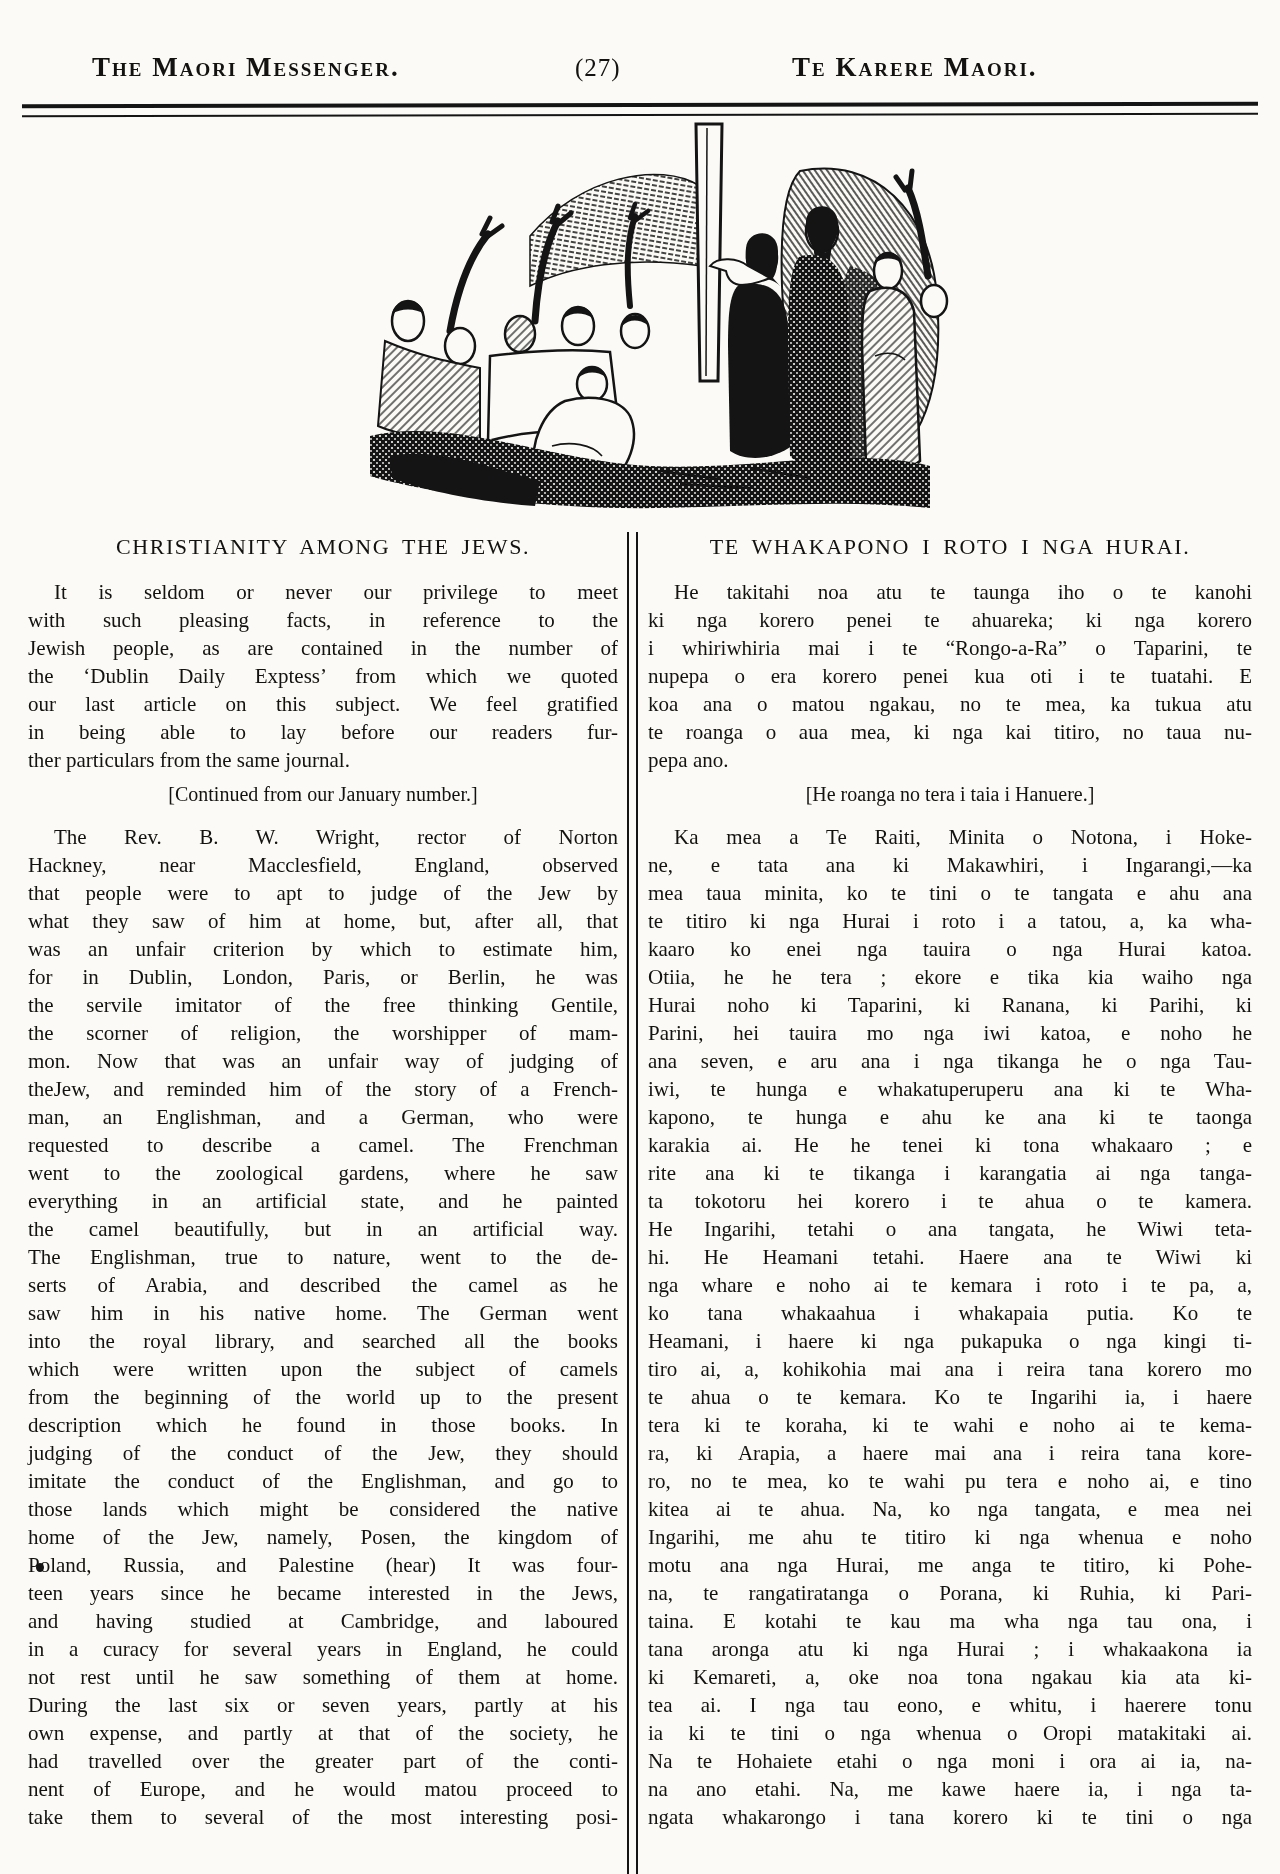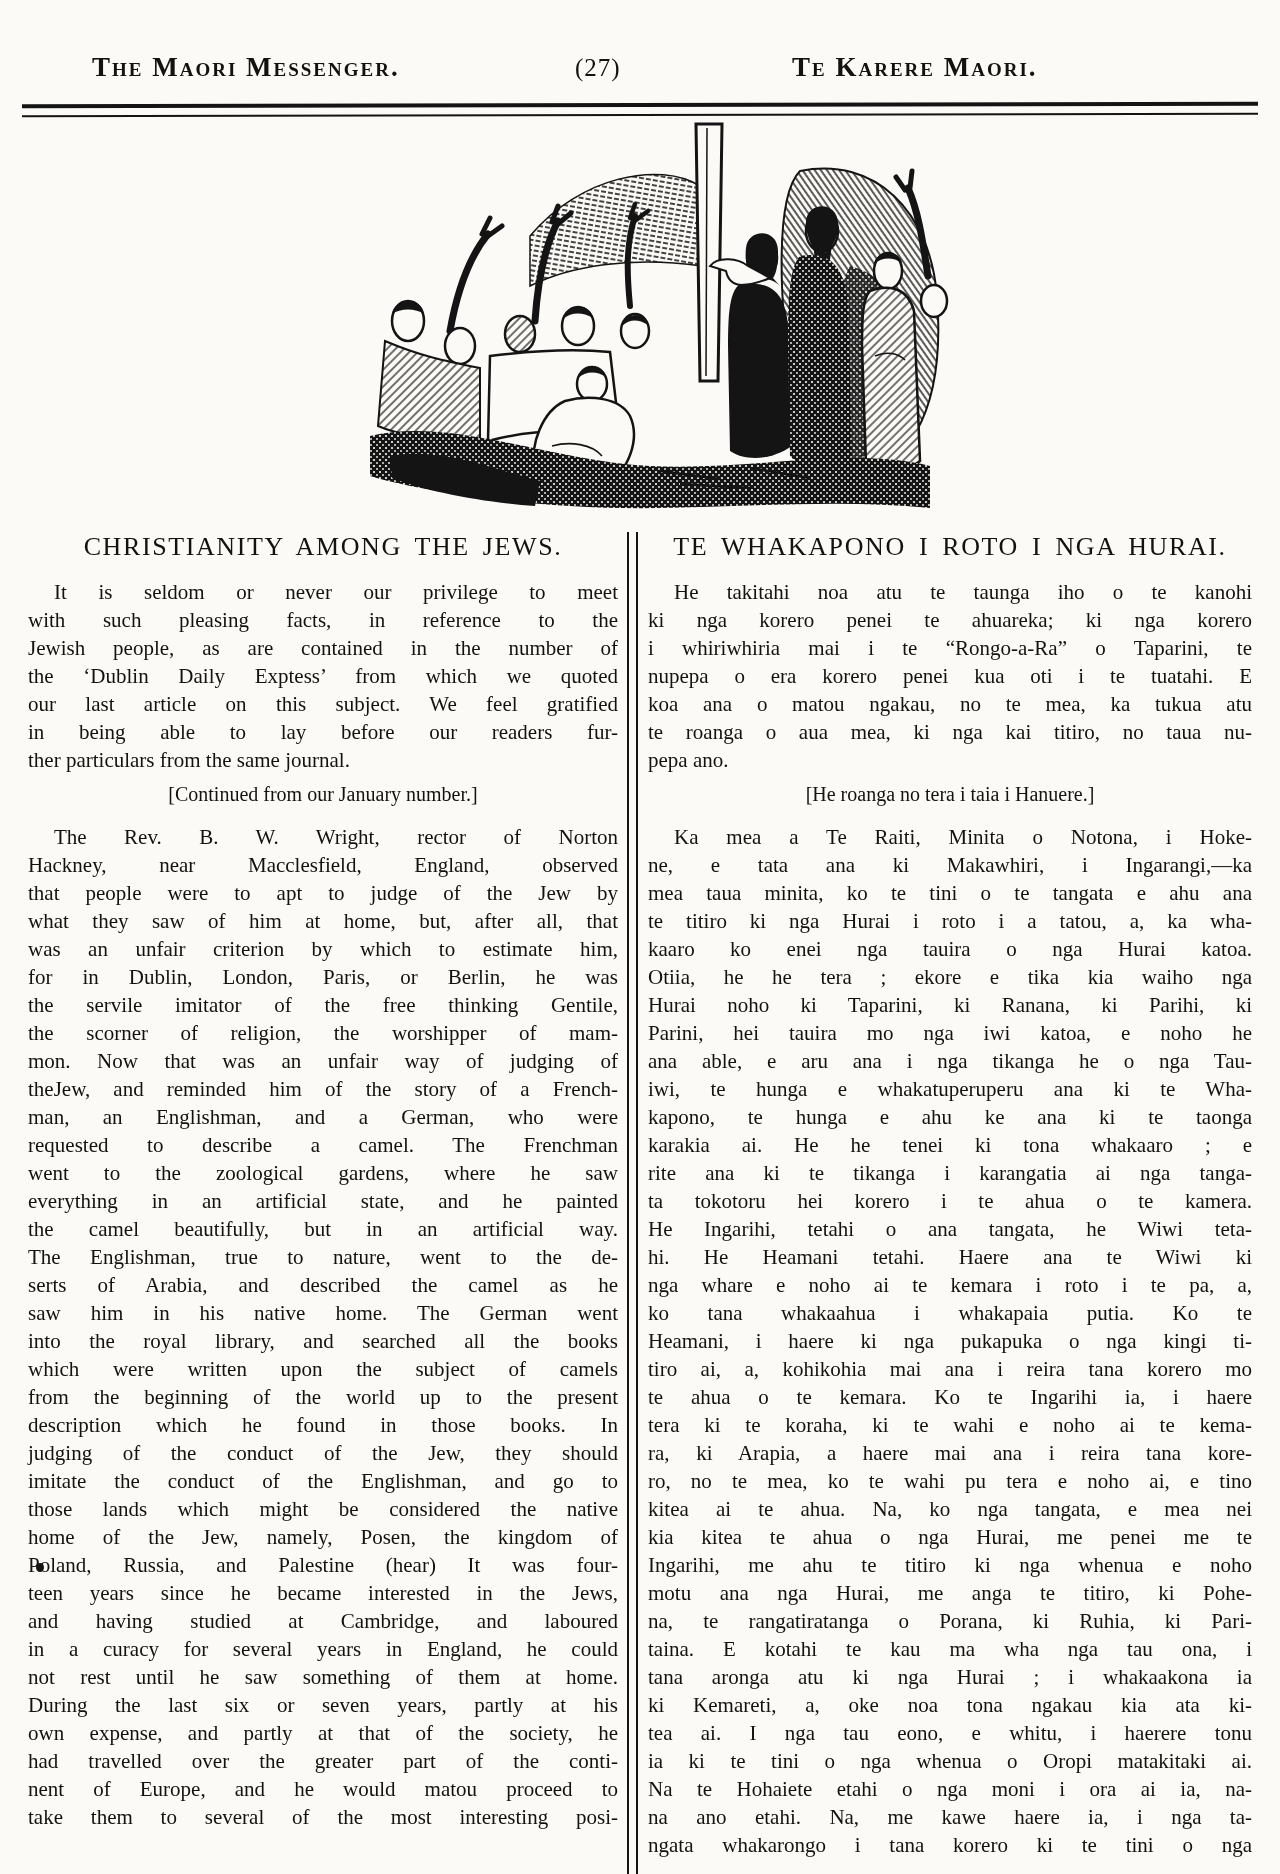--- a/index.html
+++ b/index.html
@@ -25,21 +25,21 @@
   
   .engraving { position:absolute; top:116px; left:330px; width:620px; height:402px; }
   .engraving svg { width:100%; height:100%; display:block; }
   
   .columns { position:absolute; top:532px; left:28px; width:1224px; bottom:0; display:flex; }
   .col { }
   .col-left  { width:590px; }
   .divider   { width:7px; margin:0 10px 0 9px; border-left:2px solid #141414; border-right:2px solid #141414; }
   .col-right { flex:1; }
   .col-heading {
-    text-align:center; font-size:26px; letter-spacing:1.6px; word-spacing:5px;
+    text-align:center; font-size:22px; letter-spacing:1.6px; word-spacing:5px;
     line-height:30px; margin:0 0 10px 0; white-space:nowrap;
   }
   .para { font-size:21px; line-height:28px; margin:16px 0 4px 0; }
   .tline { text-align:justify; text-align-last:justify; }
   .tline-last { text-align-last:left; }
   .justify-all .tline-last { text-align-last:justify; }
   .indent-first .tline:first-child { text-indent:26px; }
   .note { text-align:center; font-size:20px; line-height:26px; margin:7px 0 0 0; }
   .ink-spot { position:absolute; left:36px; top:1563px; width:8px; height:9px;
               background:#141414; border-radius:50%; }
@@ -204,38 +204,37 @@
     <div class="note">[He roanga no tera i taia i Hanuere.]</div>
     <div class="para indent-first justify-all">
         <div class="tline">Ka mea a Te Raiti, Minita o Notona, i Hoke-</div>
         <div class="tline">ne, e tata ana ki Makawhiri, i Ingarangi,—ka</div>
         <div class="tline">mea taua minita, ko te tini o te tangata e ahu ana</div>
         <div class="tline">te titiro ki nga Hurai i roto i a tatou, a, ka wha-</div>
         <div class="tline">kaaro ko enei nga tauira o nga Hurai katoa.</div>
         <div class="tline">Otiia, he he tera ; ekore e tika kia waiho nga</div>
         <div class="tline">Hurai noho ki Taparini, ki Ranana, ki Parihi, ki</div>
         <div class="tline">Parini, hei tauira mo nga iwi katoa, e noho he</div>
-        <div class="tline">ana able, e aru ana i nga tikanga he o nga Tau-</div>
+        <div class="tline">ana seven, e aru ana i nga tikanga he o nga Tau-</div>
         <div class="tline">iwi, te hunga e whakatuperuperu ana ki te Wha-</div>
         <div class="tline">kapono, te hunga e ahu ke ana ki te taonga</div>
         <div class="tline">karakia ai. He he tenei ki tona whakaaro ; e</div>
         <div class="tline">rite ana ki te tikanga i karangatia ai nga tanga-</div>
         <div class="tline">ta tokotoru hei korero i te ahua o te kamera.</div>
         <div class="tline">He Ingarihi, tetahi o ana tangata, he Wiwi teta-</div>
         <div class="tline">hi. He Heamani tetahi. Haere ana te Wiwi ki</div>
         <div class="tline">nga whare e noho ai te kemara i roto i te pa, a,</div>
         <div class="tline">ko tana whakaahua i whakapaia putia. Ko te</div>
         <div class="tline">Heamani, i haere ki nga pukapuka o nga kingi ti-</div>
         <div class="tline">tiro ai, a, kohikohia mai ana i reira tana korero mo</div>
         <div class="tline">te ahua o te kemara. Ko te Ingarihi ia, i haere</div>
         <div class="tline">tera ki te koraha, ki te wahi e noho ai te kema-</div>
         <div class="tline">ra, ki Arapia, a haere mai ana i reira tana kore-</div>
         <div class="tline">ro, no te mea, ko te wahi pu tera e noho ai, e tino</div>
         <div class="tline">kitea ai te ahua. Na, ko nga tangata, e mea nei</div>
-        <div class="tline">kia kitea te ahua o nga Hurai, me penei me te</div>
         <div class="tline">Ingarihi, me ahu te titiro ki nga whenua e noho</div>
         <div class="tline">motu ana nga Hurai, me anga te titiro, ki Pohe-</div>
         <div class="tline">na, te rangatiratanga o Porana, ki Ruhia, ki Pari-</div>
         <div class="tline">taina. E kotahi te kau ma wha nga tau ona, i</div>
         <div class="tline">tana aronga atu ki nga Hurai ; i whakaakona ia</div>
         <div class="tline">ki Kemareti, a, oke noa tona ngakau kia ata ki-</div>
         <div class="tline">tea ai. I nga tau eono, e whitu, i haerere tonu</div>
         <div class="tline">ia ki te tini o nga whenua o Oropi matakitaki ai.</div>
         <div class="tline">Na te Hohaiete etahi o nga moni i ora ai ia, na-</div>
         <div class="tline">na ano etahi. Na, me kawe haere ia, i nga ta-</div>

